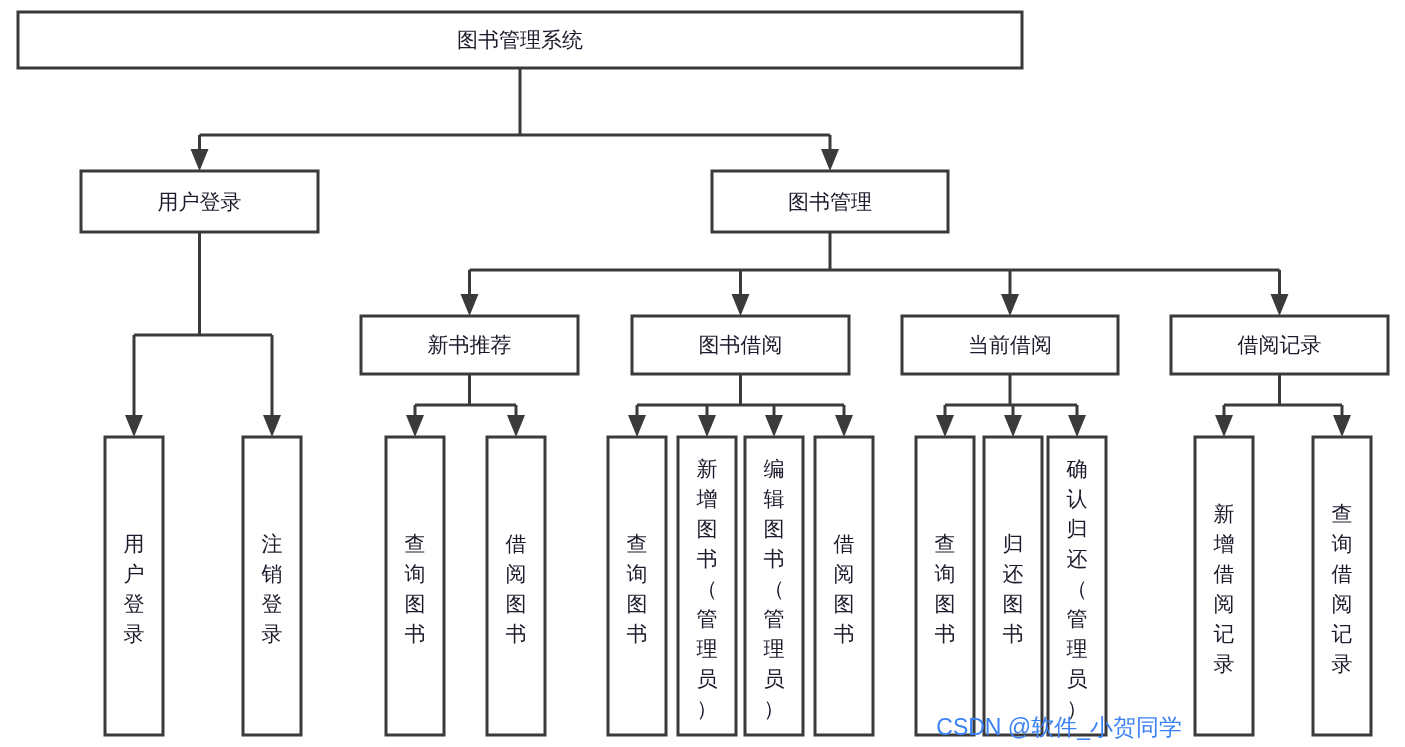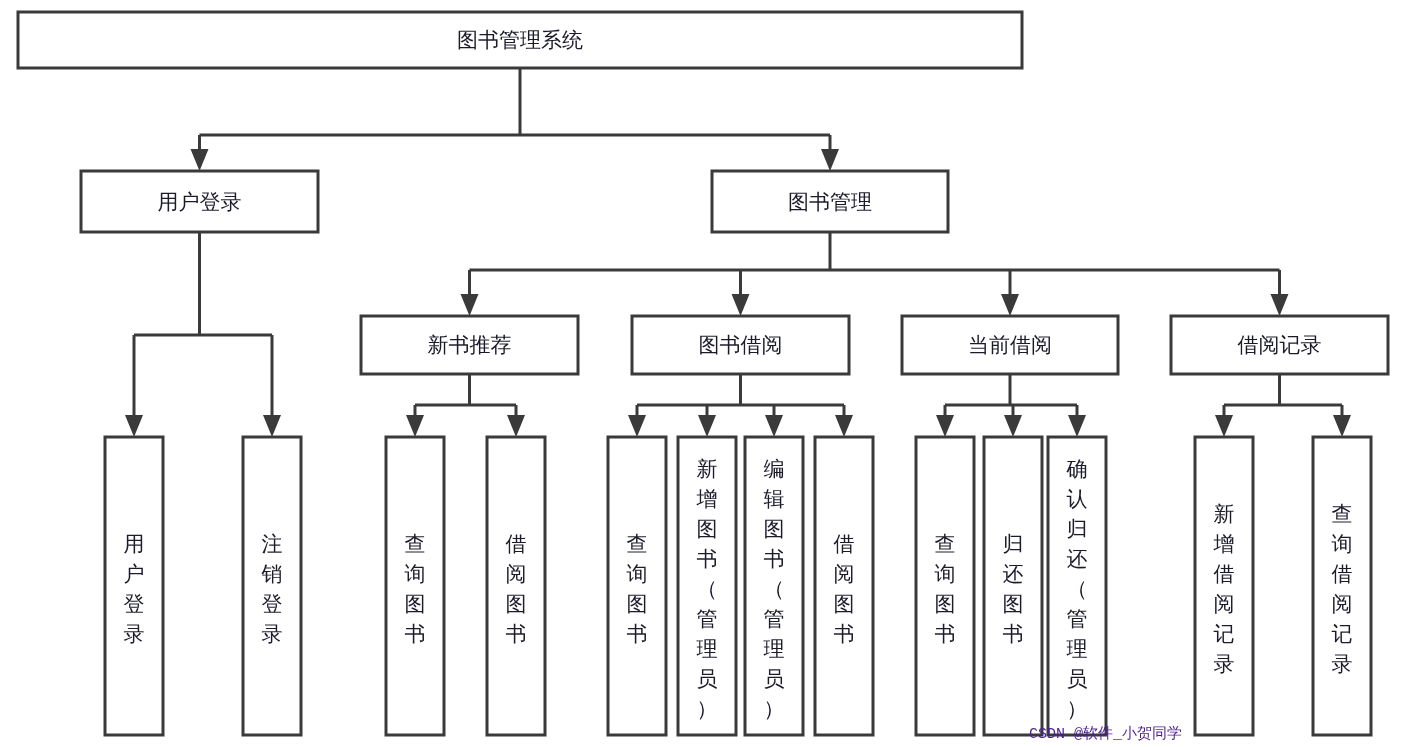--- a/index.html
+++ b/index.html
@@ -16,22 +16,22 @@
   .hlabel{
     font-family:"DejaVu Sans","Liberation Sans",sans-serif;
     font-size:21px;fill:#1b1b2b;text-anchor:middle;dominant-baseline:middle;
   }
   .vchar{
     font-family:"DejaVu Sans","Liberation Sans",sans-serif;
     font-size:21px;fill:#1b1b2b;text-anchor:middle;dominant-baseline:middle;
   }
   .watermark{
     position:absolute;right:8px;bottom:4px;
-    font-family:Liberation Mono, monospace;
-    font-size:15px;color:#4c1d95;white-space:nowrap;user-select:none;
+    font-family:Liberation Sans, sans-serif;
+    font-size:23px;color:#3b82f6;white-space:nowrap;user-select:none;
   }
 </style>
 </head>
 <body>
 
 <div id="diagram-root">
   <svg id="tree-svg" width="1405" height="747" viewBox="0 0 1405 747" xmlns="http://www.w3.org/2000/svg">
     <g id="connectors-layer">
         <line x1="520" y1="68" x2="520" y2="135" class="conn"></line>
         <line x1="199.5" y1="135" x2="830" y2="135" class="conn"></line>

